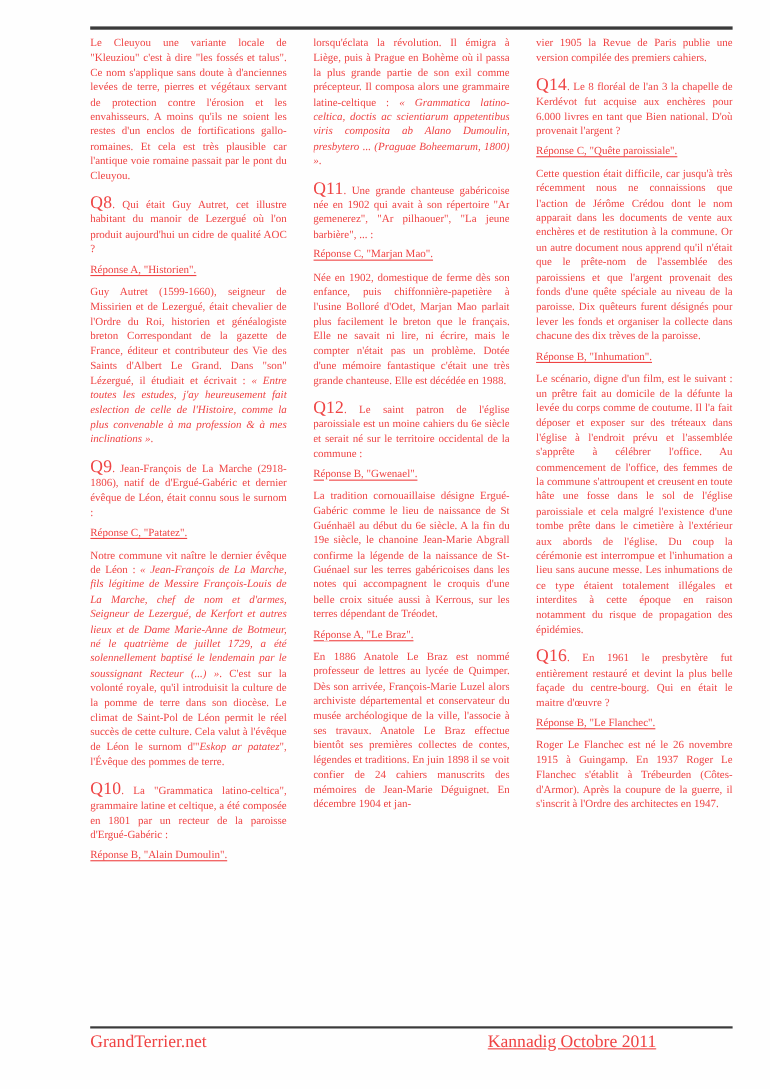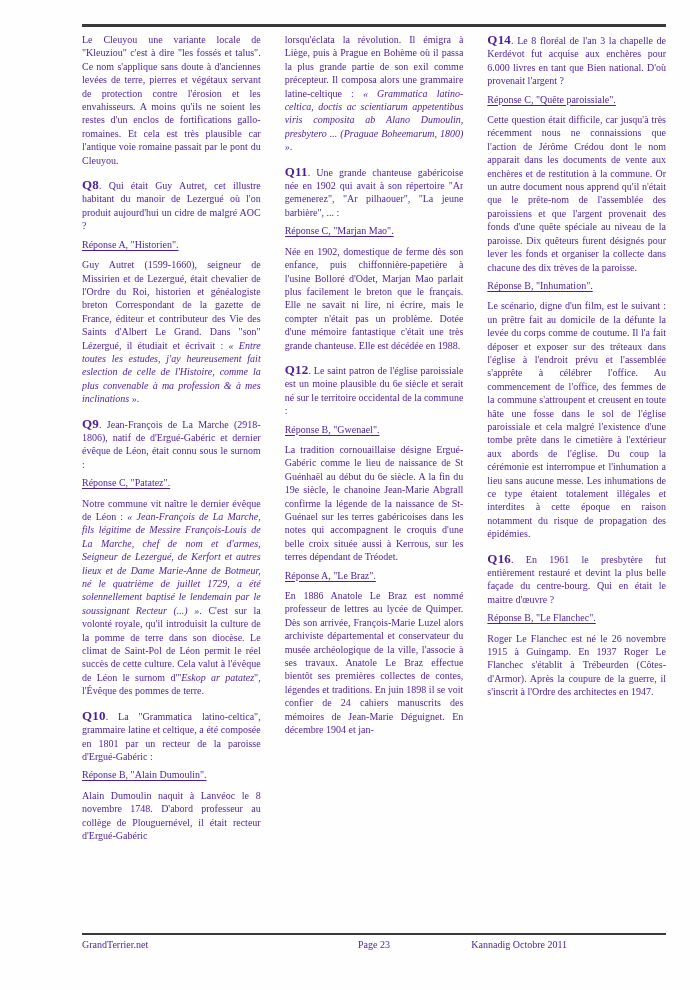--- a/index.html
+++ b/index.html
@@ -1,86 +1,85 @@
 <!DOCTYPE html>
 <html lang="fr"><head>
 <meta charset="utf-8">
 <style>
   html,body{margin:0;padding:0;background:#ffffff;}
   .page{
     position:relative;width:700px;height:990px;background:#fefefe;
-    font-family:"Liberation Serif","DejaVu Serif",serif;color:#4c1d95;
+    font-family:"Liberation Serif","DejaVu Serif",serif;color:#ef4444;
     overflow:hidden;
   }
   .rule{position:absolute;left:82px;width:584px;background:#3a3a3a;}
   .rule.top{top:24px;height:3px;}
   .rule.bottom{top:933px;height:2px;}
   .columns{
     position:absolute;left:82px;top:33px;width:584px;height:900px;
     display:flex;gap:24px;overflow:hidden;
   }
   .col{flex:1 1 0;min-width:0;overflow:hidden;}
   .col p{
     margin:0 0 5px 0;font-size:10px;line-height:13.4px;
     text-align:justify;hyphens:auto;-webkit-hyphens:auto;
   }
   .col p.question{margin-top:11px;}
   .col p:first-child{margin-top:0;}
-  .qnum{font-weight:bold;font-size:13px;letter-spacing:.2px;}
+  .qnum{font-weight:normal;font-size:16px;letter-spacing:.2px;}
   .col p.answer{margin-top:2px;margin-bottom:7px;text-decoration:underline;text-underline-offset:2px;}
   .italic{font-style:italic;}
   .footer{
     position:absolute;left:82px;top:939px;width:584px;
-    display:flex;align-items:baseline;font-size:10px;
+    display:flex;align-items:baseline;font-size:16px;
   }
   .footer .f-left{flex:1;text-align:left;}
   .footer .f-center{flex:1;text-align:center;}
-  .footer .f-right{flex:1;text-align:left;}
+  .footer .f-right{flex:1;text-align:center;text-decoration:underline;}
 </style>
 </head>
 <body>
 
 <div class="page">
   <div class="rule top"></div>
 
   <div class="columns" id="columns">
       <div class="col">
         <p class="body"><span>Le Cleuyou une variante locale de "Kleuziou" c'est à dire "les fossés et talus". Ce nom s'applique sans doute à d'anciennes levées de terre, pierres et végétaux servant de protection contre l'érosion et les envahisseurs. A moins qu'ils ne soient les restes d'un enclos de fortifications gallo-romaines. Et cela est très plausible car l'antique voie romaine passait par le pont du Cleuyou.</span></p>
-        <p class="question"><span class="qnum">Q8</span>. <span>Qui était Guy Autret, cet illustre habitant du manoir de Lezergué où l'on produit aujourd'hui un cidre de malgré AOC ?</span></p>
+        <p class="question"><span class="qnum">Q8</span>. <span>Qui était Guy Autret, cet illustre habitant du manoir de Lezergué où l'on produit aujourd'hui un cidre de qualité AOC ?</span></p>
         <p class="answer"><span>Réponse A, "Historien".</span></p>
         <p class="body"><span>Guy Autret (1599-1660), seigneur de Missirien et de Lezergué, était chevalier de l'Ordre du Roi, historien et généalogiste breton Correspondant de la gazette de France, éditeur et contributeur des Vie des Saints d'Albert Le Grand. Dans "son" Lézergué, il étudiait et écrivait : </span><span class="italic">« Entre toutes les estudes, j'ay heureusement fait eslection de celle de l'Histoire, comme la plus convenable à ma profession &amp; à mes inclinations »</span><span>.</span></p>
         <p class="question"><span class="qnum">Q9</span>. <span>Jean-François de La Marche (2918-1806), natif de d'Ergué-Gabéric et dernier évêque de Léon, était connu sous le surnom :</span></p>
         <p class="answer"><span>Réponse C, "Patatez".</span></p>
         <p class="body"><span>Notre commune vit naître le dernier évêque de Léon : </span><span class="italic">« Jean-François de La Marche, fils légitime de Messire François-Louis de La Marche, chef de nom et d'armes, Seigneur de Lezergué, de Kerfort et autres lieux et de Dame Marie-Anne de Botmeur, né le quatrième de juillet 1729, a été solennellement baptisé le lendemain par le soussignant Recteur (...) »</span><span>. C'est sur la volonté royale, qu'il introduisit la culture de la pomme de terre dans son diocèse. Le climat de Saint-Pol de Léon permit le réel succès de cette culture. Cela valut à l'évêque de Léon le surnom d'"</span><span class="italic">Eskop ar patatez</span><span>", l'Évêque des pommes de terre.</span></p>
         <p class="question"><span class="qnum">Q10</span>. <span>La "Grammatica latino-celtica", grammaire latine et celtique, a été composée en 1801 par un recteur de la paroisse d'Ergué-Gabéric :</span></p>
         <p class="answer"><span>Réponse B, "Alain Dumoulin".</span></p>
-        <p class="body"><span>Alain Dumoulin naquit à Lanvéoc le 8 novembre 1748. D'abord professeur au collège de Plouguernével, il était recteur d'Ergué-Gabéric</span></p>
       </div>
       <div class="col">
         <p class="body"><span>lorsqu'éclata la révolution. Il émigra à Liège, puis à Prague en Bohème où il passa la plus grande partie de son exil comme précepteur. Il composa alors une grammaire latine-celtique : </span><span class="italic">« Grammatica latino-celtica, doctis ac scientiarum appetentibus viris composita ab Alano Dumoulin, presbytero ... (Praguae Boheemarum, 1800) »</span><span>.</span></p>
         <p class="question"><span class="qnum">Q11</span>. <span>Une grande chanteuse gabéricoise née en 1902 qui avait à son répertoire "Ar gemenerez", "Ar pilhaouer", "La jeune barbière", ... :</span></p>
         <p class="answer"><span>Réponse C, "Marjan Mao".</span></p>
         <p class="body"><span>Née en 1902, domestique de ferme dès son enfance, puis chiffonnière-papetière à l'usine Bolloré d'Odet, Marjan Mao parlait plus facilement le breton que le français. Elle ne savait ni lire, ni écrire, mais le compter n'était pas un problème. Dotée d'une mémoire fantastique c'était une très grande chanteuse. Elle est décédée en 1988.</span></p>
-        <p class="question"><span class="qnum">Q12</span>. <span>Le saint patron de l'église paroissiale est un moine plausible du 6e siècle et serait né sur le territoire occidental de la commune :</span></p>
+        <p class="question"><span class="qnum">Q12</span>. <span>Le saint patron de l'église paroissiale est un moine cahiers du 6e siècle et serait né sur le territoire occidental de la commune :</span></p>
         <p class="answer"><span>Réponse B, "Gwenael".</span></p>
         <p class="body"><span>La tradition cornouaillaise désigne Ergué-Gabéric comme le lieu de naissance de St Guénhaël au début du 6e siècle. A la fin du 19e siècle, le chanoine Jean-Marie Abgrall confirme la légende de la naissance de St-Guénael sur les terres gabéricoises dans les notes qui accompagnent le croquis d'une belle croix située aussi à Kerrous, sur les terres dépendant de Tréodet.</span></p>
         <p class="answer"><span>Réponse A, "Le Braz".</span></p>
         <p class="body"><span>En 1886 Anatole Le Braz est nommé professeur de lettres au lycée de Quimper. Dès son arrivée, François-Marie Luzel alors archiviste départemental et conservateur du musée archéologique de la ville, l'associe à ses travaux. Anatole Le Braz effectue bientôt ses premières collectes de contes, légendes et traditions. En juin 1898 il se voit confier de 24 cahiers manuscrits des mémoires de Jean-Marie Déguignet. En décembre 1904 et jan-</span></p>
       </div>
       <div class="col">
+        <p class="body"><span>vier 1905 la Revue de Paris publie une version compilée des premiers cahiers.</span></p>
         <p class="question"><span class="qnum">Q14</span>. <span>Le 8 floréal de l'an 3 la chapelle de Kerdévot fut acquise aux enchères pour 6.000 livres en tant que Bien national. D'où provenait l'argent ?</span></p>
         <p class="answer"><span>Réponse C, "Quête paroissiale".</span></p>
         <p class="body"><span>Cette question était difficile, car jusqu'à très récemment nous ne connaissions que l'action de Jérôme Crédou dont le nom apparait dans les documents de vente aux enchères et de restitution à la commune. Or un autre document nous apprend qu'il n'était que le prête-nom de l'assemblée des paroissiens et que l'argent provenait des fonds d'une quête spéciale au niveau de la paroisse. Dix quêteurs furent désignés pour lever les fonds et organiser la collecte dans chacune des dix trèves de la paroisse.</span></p>
         <p class="answer"><span>Réponse B, "Inhumation".</span></p>
         <p class="body"><span>Le scénario, digne d'un film, est le suivant : un prêtre fait au domicile de la défunte la levée du corps comme de coutume. Il l'a fait déposer et exposer sur des tréteaux dans l'église à l'endroit prévu et l'assemblée s'apprête à célébrer l'office. Au commencement de l'office, des femmes de la commune s'attroupent et creusent en toute hâte une fosse dans le sol de l'église paroissiale et cela malgré l'existence d'une tombe prête dans le cimetière à l'extérieur aux abords de l'église. Du coup la cérémonie est interrompue et l'inhumation a lieu sans aucune messe. Les inhumations de ce type étaient totalement illégales et interdites à cette époque en raison notamment du risque de propagation des épidémies.</span></p>
         <p class="question"><span class="qnum">Q16</span>. <span>En 1961 le presbytère fut entièrement restauré et devint la plus belle façade du centre-bourg. Qui en était le maitre d'œuvre ?</span></p>
         <p class="answer"><span>Réponse B, "Le Flanchec".</span></p>
         <p class="body"><span>Roger Le Flanchec est né le 26 novembre 1915 à Guingamp. En 1937 Roger Le Flanchec s'établit à Trébeurden (Côtes-d'Armor). Après la coupure de la guerre, il s'inscrit à l'Ordre des architectes en 1947.</span></p>
       </div>
     </div>
 
   <div class="rule bottom"></div>
   <div class="footer">
     <span class="f-left">GrandTerrier.net</span>
-    <span class="f-center">Page 23</span>
     <span class="f-right">Kannadig Octobre 2011</span>
   </div>
 </div>
 
 </body></html>

